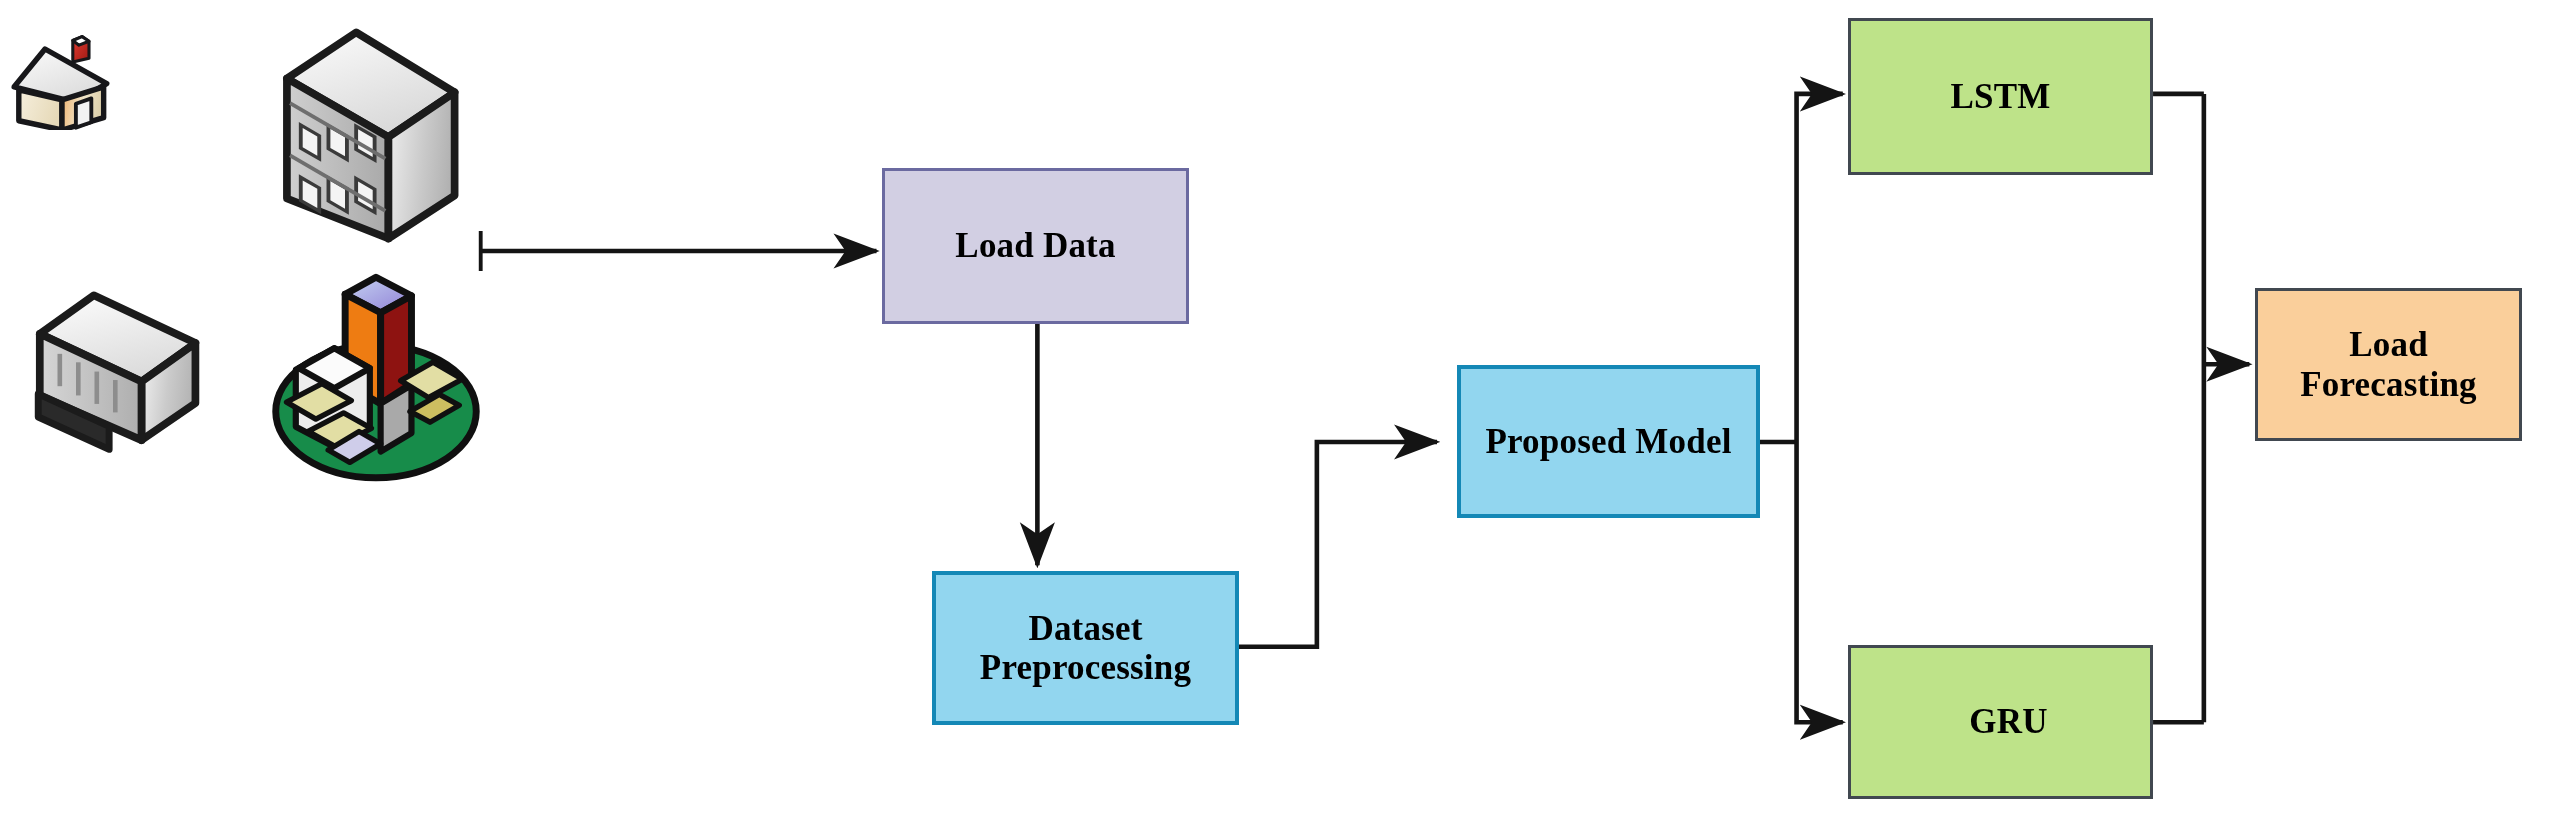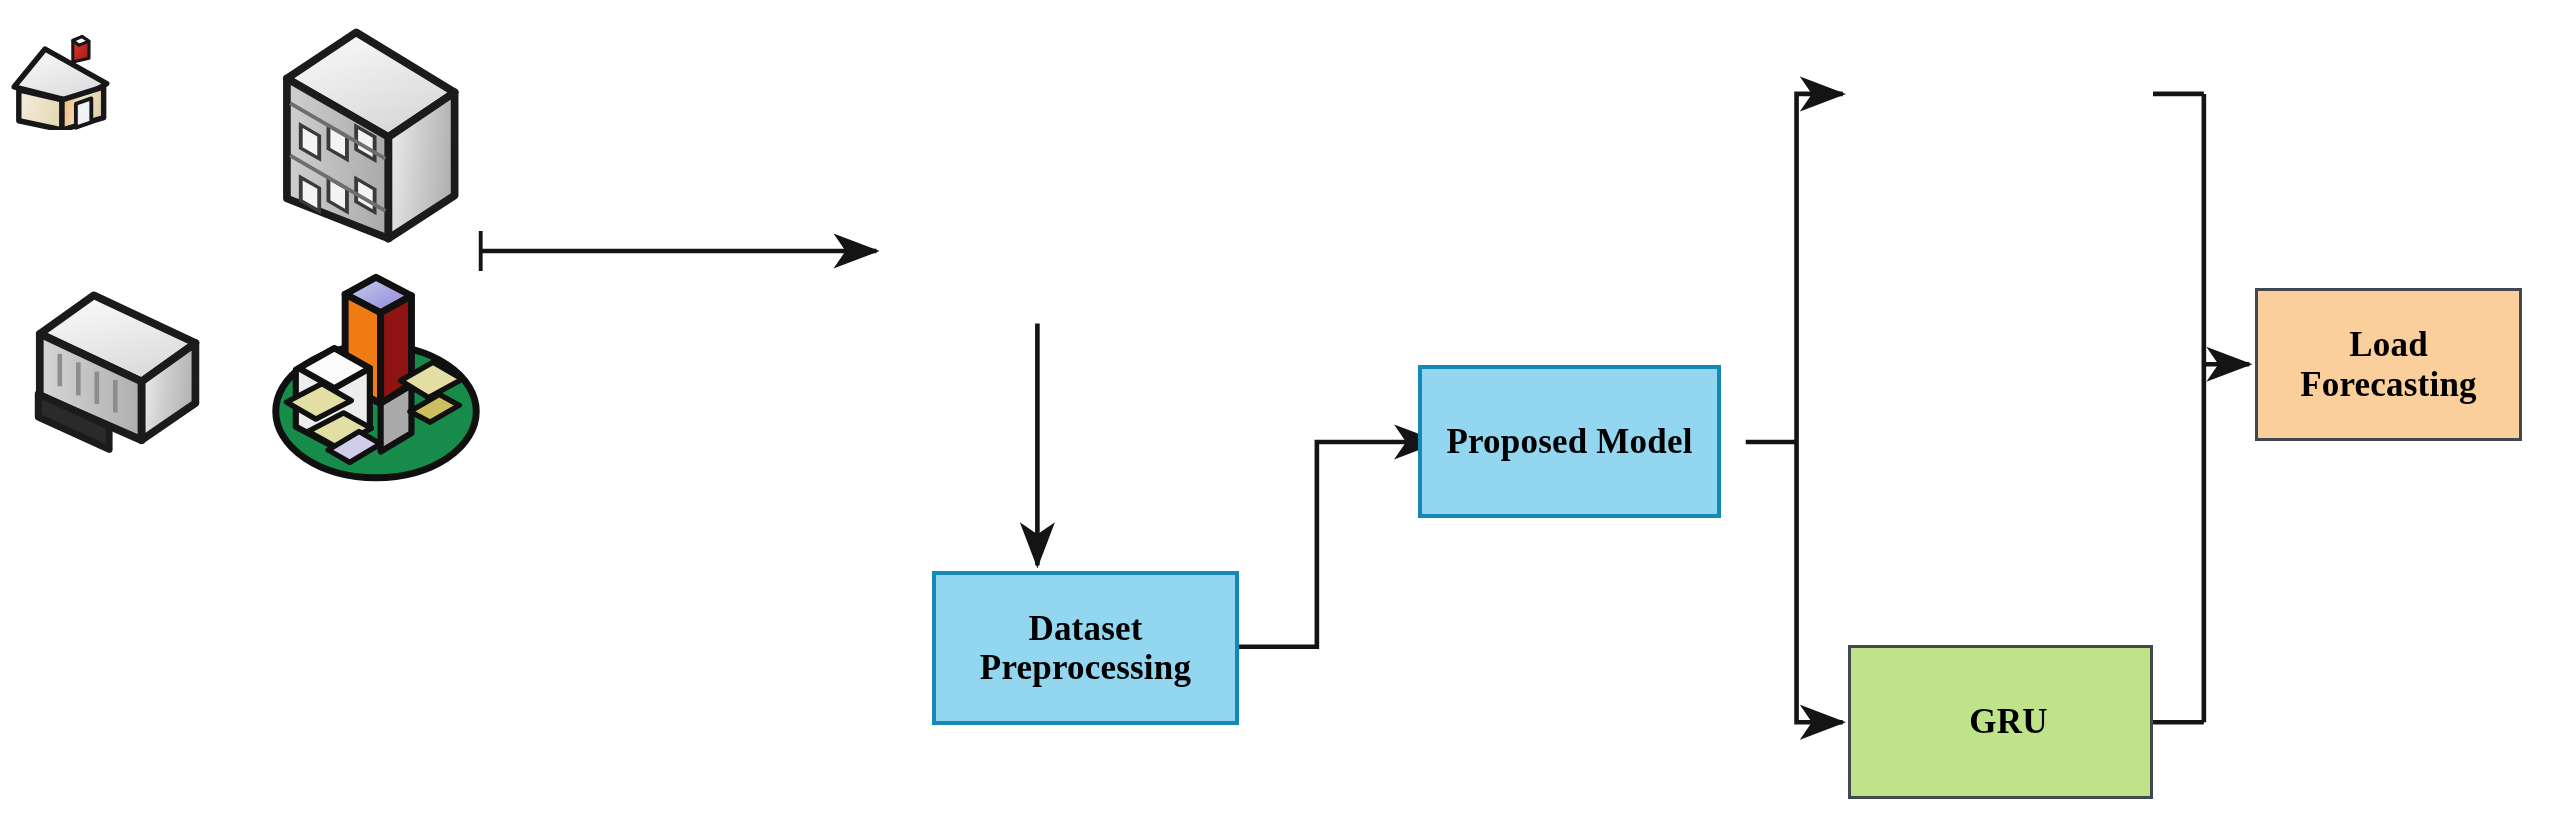--- a/index.html
+++ b/index.html
@@ -31,21 +31,21 @@
     font-family: "Liberation Serif", "DejaVu Serif", serif;
   }
   .node-label {
     display: block;
     white-space: pre-line;
   }
 
   
   #node-load-data   { left: 882px; top: 168px;  width: 307px;  height: 156px; font-size: 35px; }
   #node-dataset     { left: 932px; top: 571px;  width: 307px;  height: 154px; font-size: 35px; }
-  #node-proposed    { left: 1418px; top: 365px;  width: 303px;  height: 153px; font-size: 35px; }
+  #node-proposed    { left: 1457px; top: 365px;  width: 303px;  height: 153px; font-size: 35px; }
   #node-lstm        { left: 1848px; top: 17.7px;   width: 305px;  height: 157px; font-size: 35px; }
   #node-gru         { left: 1848px; top: 645px;  width: 305px;  height: 154px; font-size: 35px; padding-left: 16px; }
   #node-forecasting { left: 2255px; top: 288px;  width: 267px;  height: 153px; font-size: 35px; }
 
   
   #connectors {
     position: absolute;
     left: 0; top: 0;
     width: 2576px;
     height: 820px;
@@ -229,30 +229,36 @@
       <path d="M2796,122 L2862,122"></path>
 
       <path d="M2796,938 L2862,938"></path>
 
       <path d="M2862,122 L2862,938"></path>
 
       <path d="M2862,473 L2921,473" marker-end="url(#arrowhead)"></path>
     </g>
   </svg>
 
+  <div class="node" id="node-load-data" style="background:#D2CFE3; border:3.9px solid #6B6AA0;">
+    <span class="node-label">Load Data</span>
+  </div>
 
   <div class="node" id="node-dataset" style="background:#92D6EF; border:4.6px solid #1488B6;">
     <span class="node-label">Dataset
 Preprocessing</span>
   </div>
 
   <div class="node" id="node-proposed" style="background:#92D6EF; border:4.6px solid #1488B6;">
     <span class="node-label">Proposed Model</span>
   </div>
 
+  <div class="node" id="node-lstm" style="background:#BEE389; border:3.9px solid #414850;">
+    <span class="node-label">LSTM</span>
+  </div>
 
   <div class="node" id="node-gru" style="background:#BEE389; border:3.9px solid #414850;">
     <span class="node-label">GRU</span>
   </div>
 
   <div class="node" id="node-forecasting" style="background:#FACF9B; border:3.9px solid #414850;">
     <span class="node-label">Load Forecasting</span>
   </div>
 
 </div>

